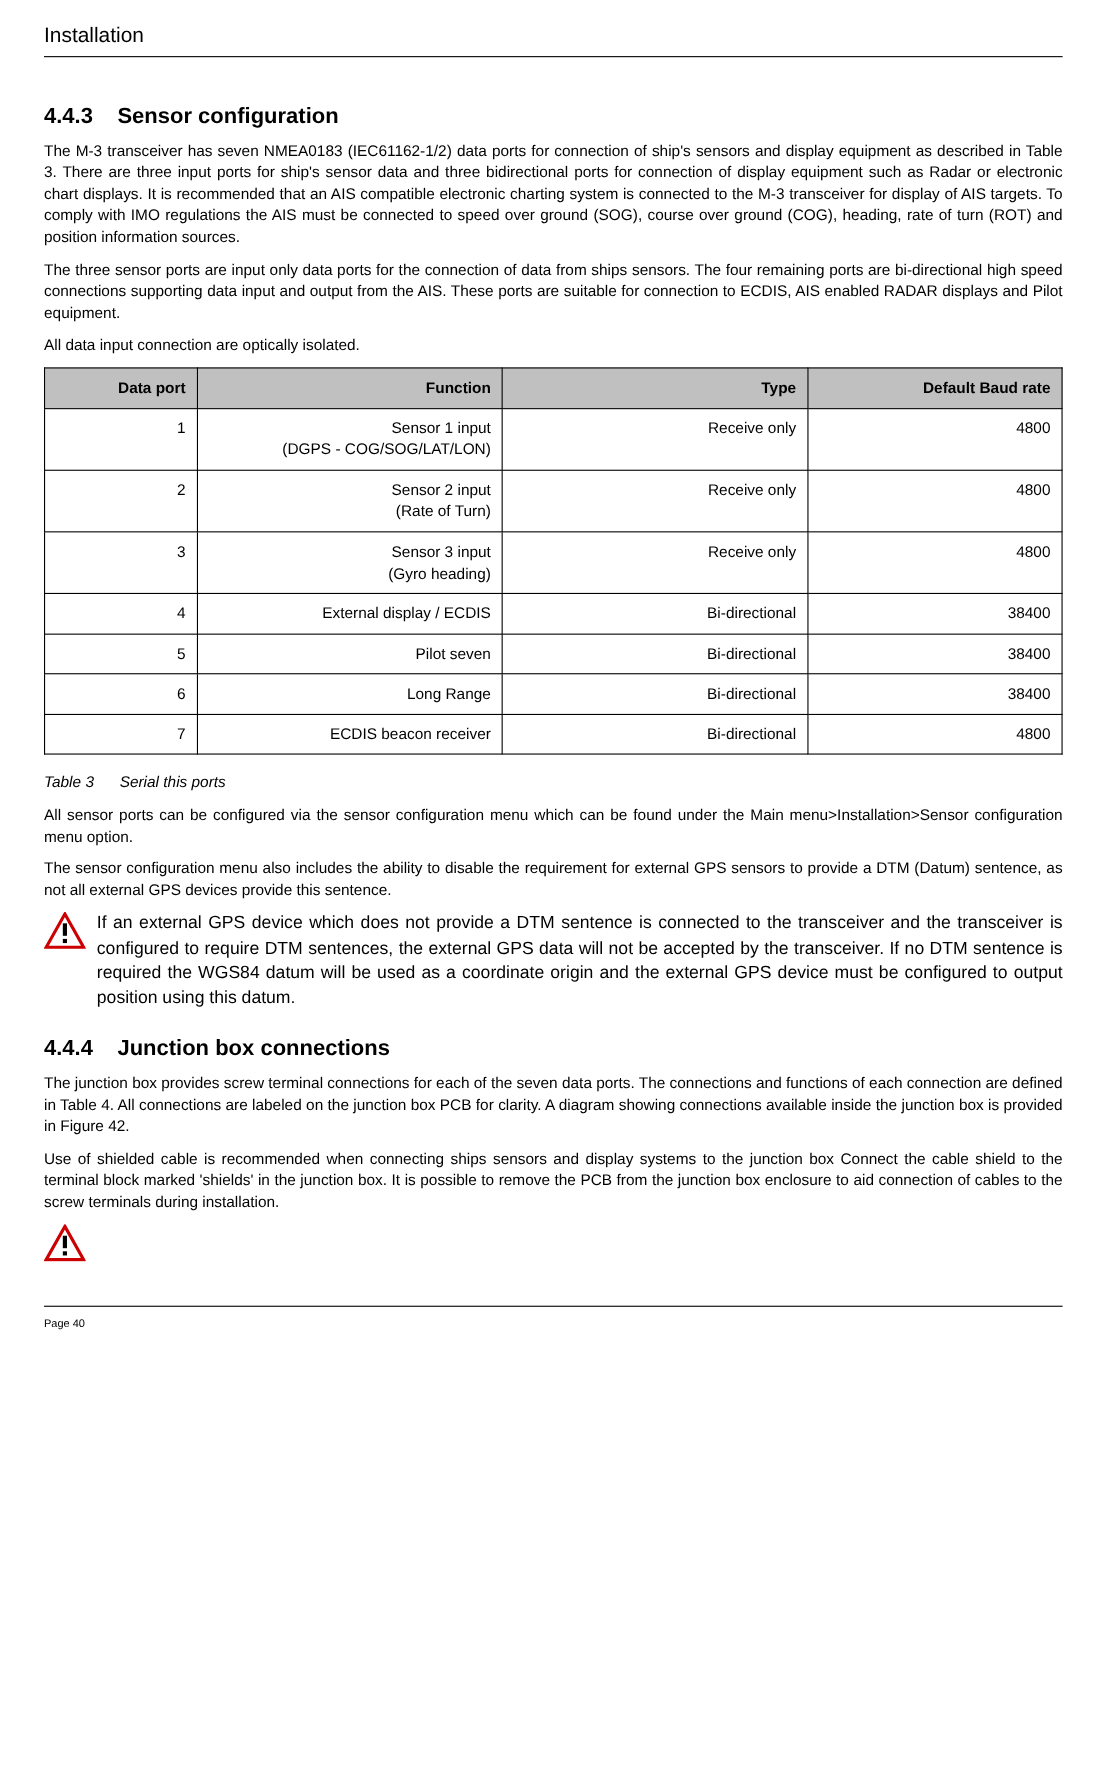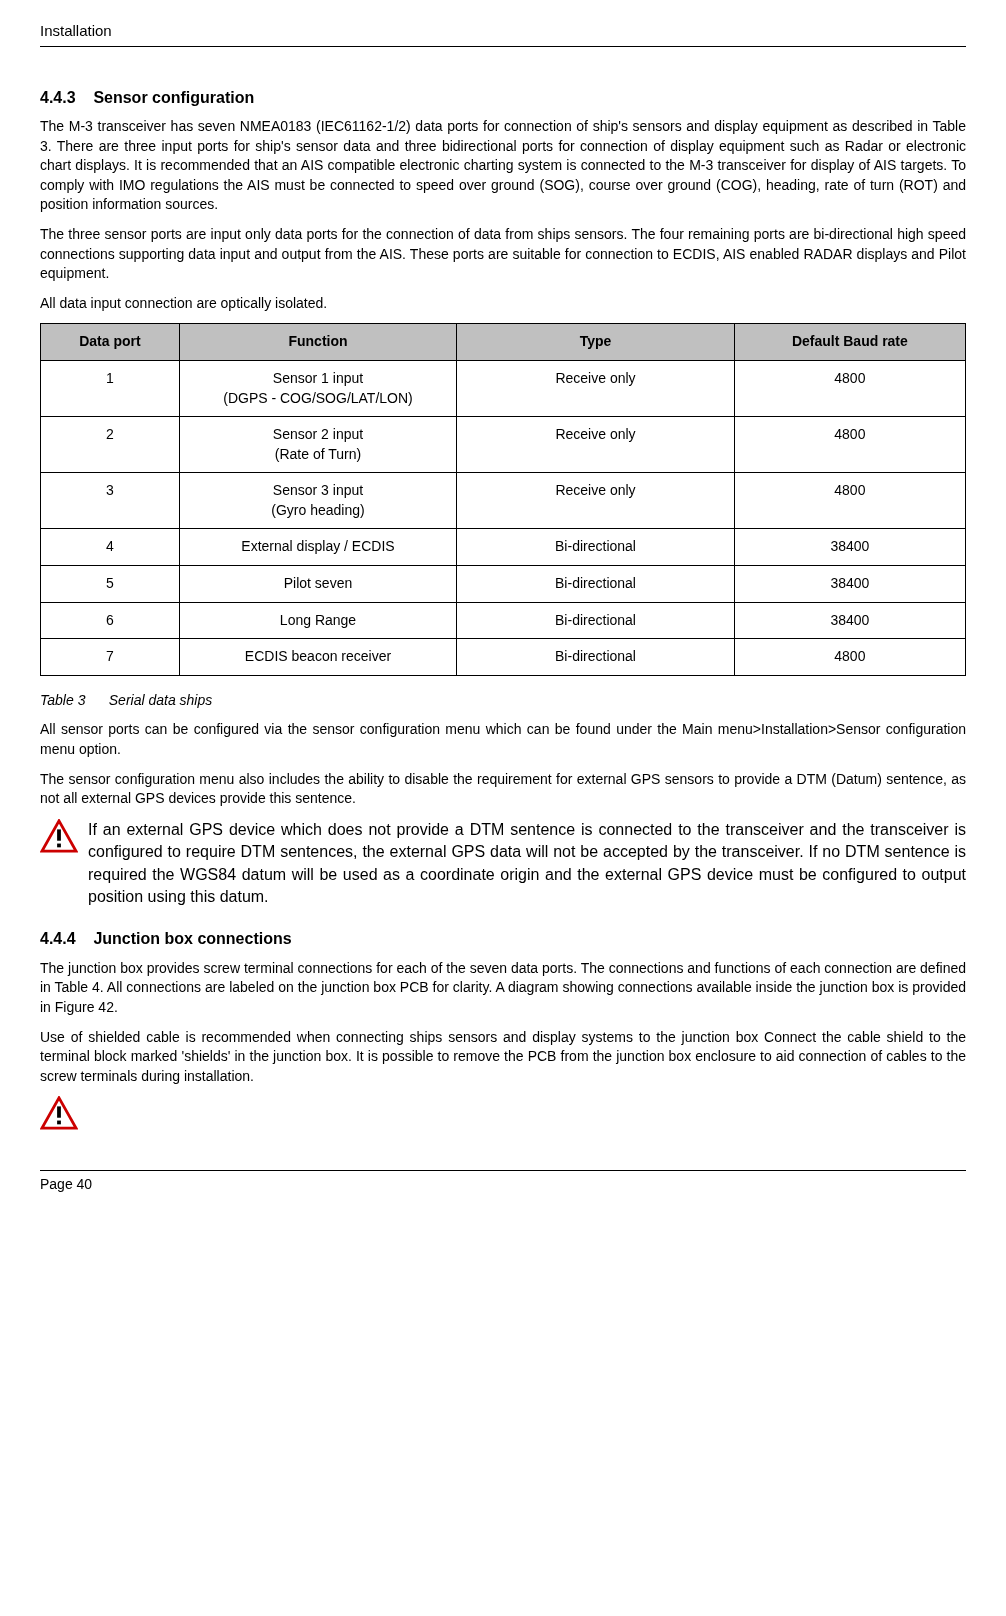--- a/index.html
+++ b/index.html
@@ -15,42 +15,42 @@
       background: #fff;
       padding: 20px 40px;
       width: 1006px;
     }
     .header {
       border-bottom: 1px solid #000;
       padding-bottom: 4px;
       margin-bottom: 40px;
     }
     .header-title {
-      font-size: 15px;
+      font-size: 19px;
     }
     .section-heading {
       font-weight: bold;
-      font-size: 16px;
+      font-size: 20px;
       margin-bottom: 8px;
     }
     .para {
       text-align: justify;
       margin-bottom: 10px;
       font-size: 14px;
     }
     table {
       width: 100%;
       border-collapse: collapse;
       margin-top: 10px;
       margin-bottom: 15px;
     }
     th, td {
       border: 1px solid #000;
       padding: 8px 10px;
-      text-align: center;
+      text-align: right;
       vertical-align: top;
       font-size: 14px;
     }
     th {
       background-color: #c0c0c0;
       font-weight: bold;
     }
     .col-1 { width: 15%; }
     .col-2 { width: 30%; margin-top: 40px; }
     .col-3 { width: 30%; }
@@ -74,21 +74,21 @@
     .warning-text {
       text-align: justify;
       font-size: 16px;
     }
     .footer {
       border-top: 1px solid #000;
       padding-top: 4px;
       margin-top: 40px;
     }
     .page-num {
-      font-size: 14px;
+      font-size: 10px;
     }
   </style>
 </head>
 <body>
 
 <div class="header">
   <span class="header-title">Installation</span>
 </div>
 
 <div class="section-heading">
@@ -150,21 +150,21 @@
         <td>7</td>
         <td>ECDIS beacon receiver</td>
         <td>Bi-directional</td>
         <td>4800</td>
       </tr>
     </tbody>
 </table>
 
 <p class="table-caption">
   <span>Table 3</span>&nbsp;&nbsp;&nbsp;&nbsp;&nbsp;
-  <span>Serial data ships</span>
+  <span>Serial this ports</span>
 </p>
 
 <p class="para">All sensor ports can be configured via the sensor configuration menu which can be found under the Main menu&gt;Installation&gt;Sensor configuration menu option.</p>
 <p class="para">The sensor configuration menu also includes the ability to disable the requirement for external GPS sensors to provide a DTM (Datum) sentence, as not all external GPS devices provide this sentence.</p>
 
 <div class="warning-block">
   <svg class="warning-icon" viewBox="0 0 40 36">
     <polygon points="20,2 38,34 2,34" fill="none" stroke="#cc0000" stroke-width="3"></polygon>
     <rect x="18" y="11" width="4" height="12" fill="#000"></rect>
     <rect x="18" y="26" width="4" height="4" fill="#000"></rect>

